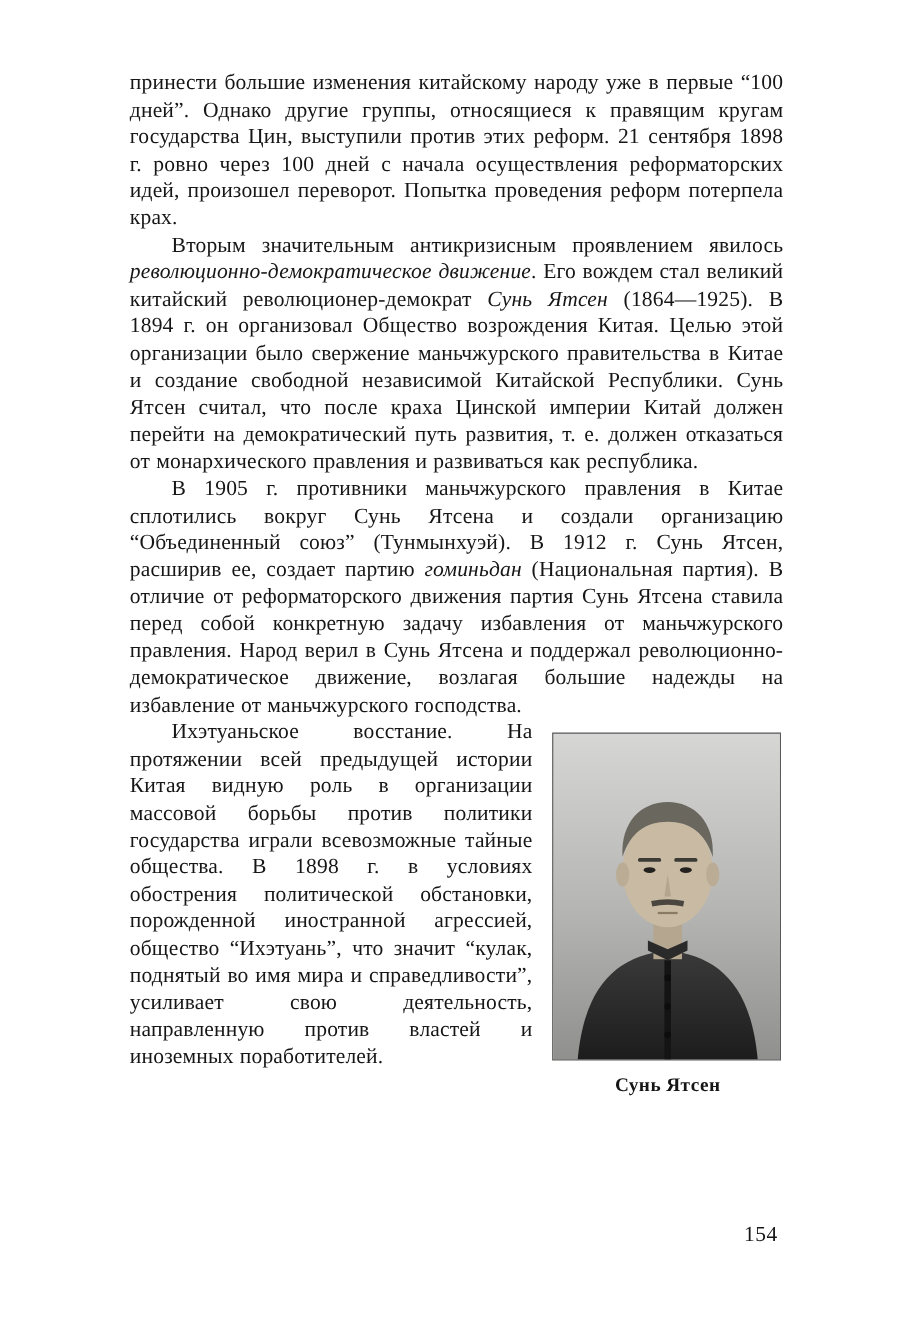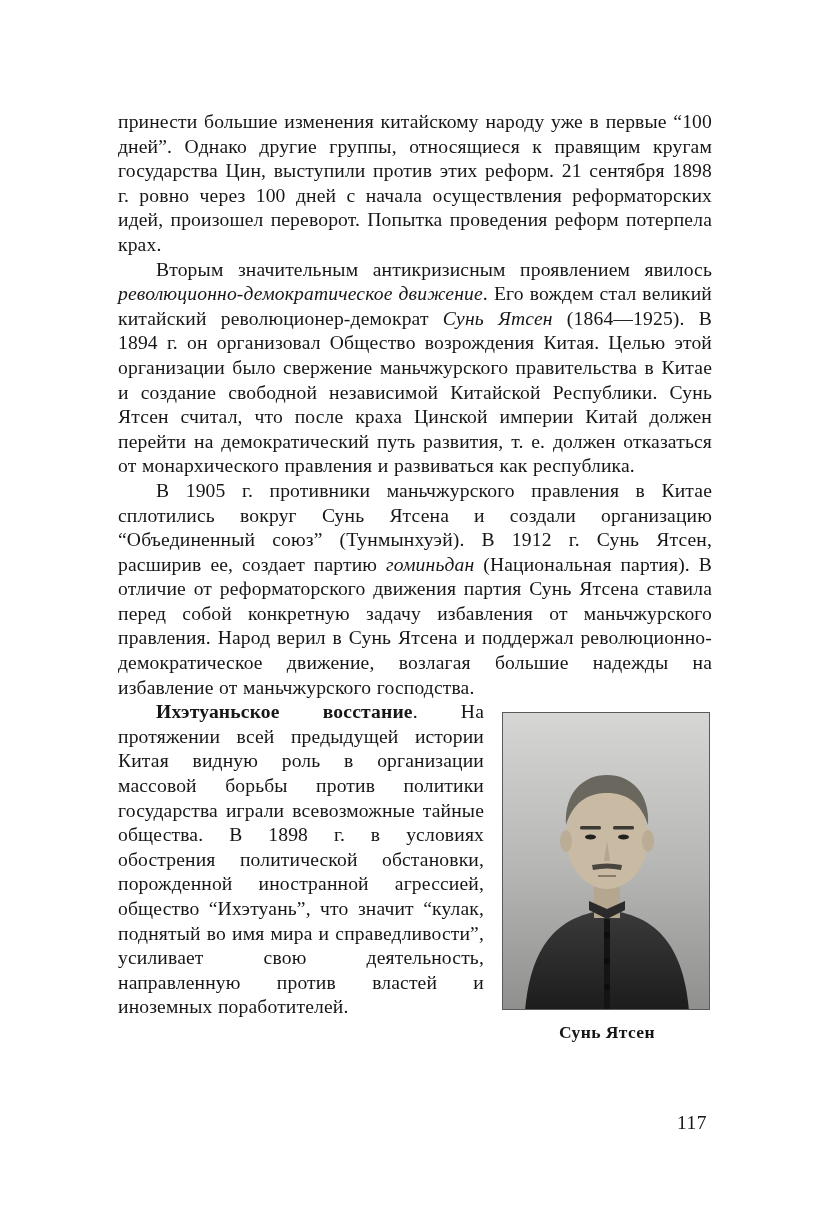--- a/index.html
+++ b/index.html
@@ -8,37 +8,37 @@
     width: 827px;
     height: 1222px;
     font-family: "Liberation Serif", serif;
     color: #161616;
     position: relative;
     overflow: hidden;
   }
   .page {
     width: 827px;
     height: 1222px;
-    padding: 110px 115px 0 118px;
+    padding: 64px 115px 0 118px;
     position: relative;
     background: #ffffff;
   }
   .text-column {
     width: 594px;
   }
   .para {
     font-size: 19.6px;
     line-height: 24.6px;
     text-align: justify;
     letter-spacing: 0.15px;
     word-spacing: 0.5px;
   }
   .para.indent { text-indent: 38px; }
   .para em { }
-  .para strong { font-weight: bold; }
+  .para strong { font-weight: normal; }
 
   .last-section { position: relative; }
   .photo-figure {
     float: right;
     width: 210px;
     margin: 12px 0 0 18px;
   }
   .photo {
     width: 208px;
     height: 298px;
@@ -125,14 +125,14 @@
           </svg>
         </div>
         <figcaption class="photo-caption">Сунь Ятсен</figcaption>
       </figure>
 
       <p class="para indent"><strong>Ихэтуаньское восстание</strong><span>. На протяжении всей предыдущей истории Китая видную роль в организации массовой борьбы против политики государства играли всевозможные тайные общества. В 1898  г. в условиях обострения политической обстановки, порожденной иностранной агрессией, общество “Ихэтуань”, что значит “кулак, поднятый во имя мира и справедливости”, усиливает свою деятельность, направленную против властей и иноземных поработителей.</span></p>
 
     </div>
   </div>
 
-  <div class="page-number">117</div>
+  <div class="page-number">154</div>
 </div>
 
 </body></html>

